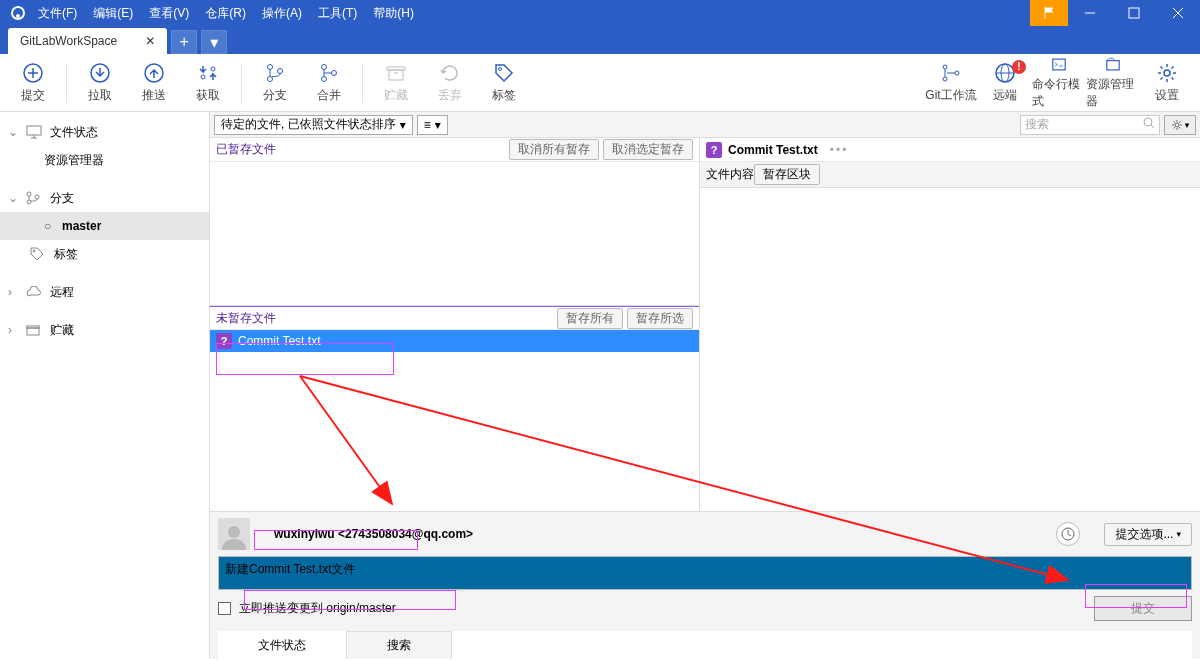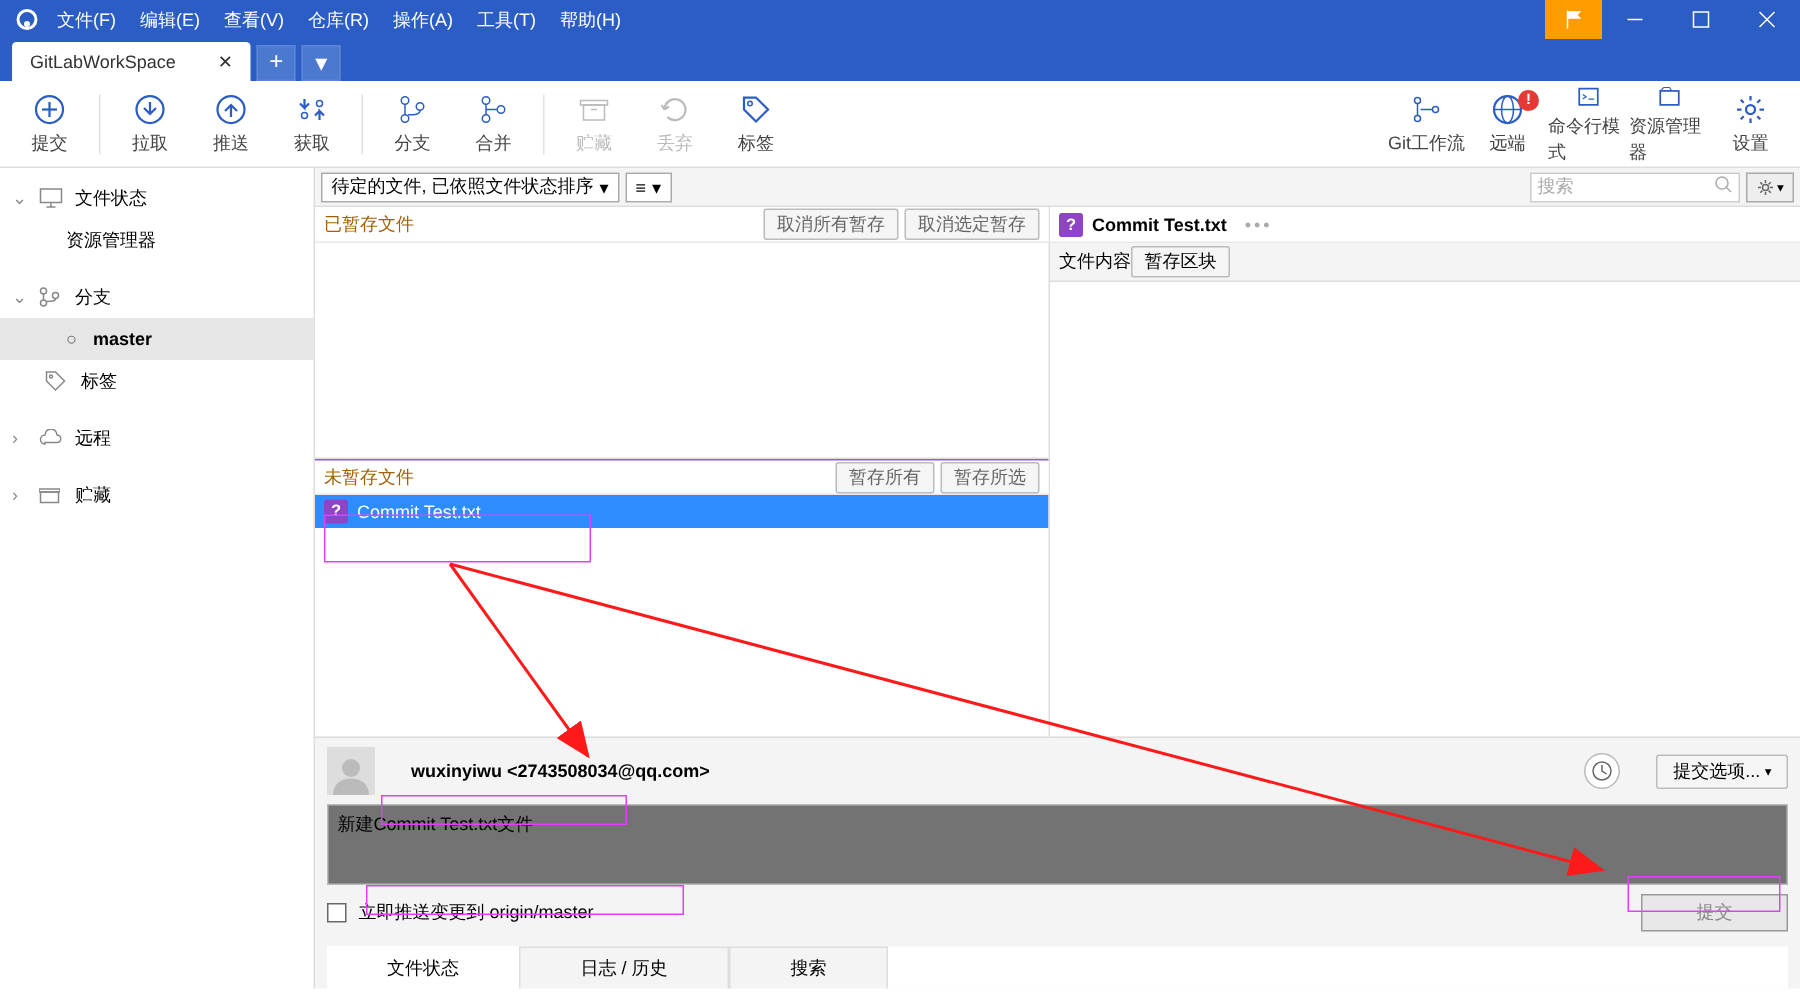--- a/index.html
+++ b/index.html
@@ -41,21 +41,21 @@
 .filterbar .spacer { flex: 1; }
 .filterbar .search { background: #fff; border: 1px solid #ccc; height: 20px; width: 140px; padding: 0 4px; display: flex; align-items: center; color: #aaa; }
 .filterbar .gear { background: #eee; border: 1px solid #aaa; width: 32px; height: 20px; display: flex; align-items: center; justify-content: center; cursor: pointer; gap: 2px; }
 
 .panes { flex: 1; display: flex; }
 .left-pane { width: 490px; border-right: 1px solid #ddd; display: flex; flex-direction: column; }
 .right-pane { flex: 1; display: flex; flex-direction: column; }
 
 .pane-header { height: 24px; display: flex; align-items: center; padding: 0 6px; background: #fff; border-bottom: 1px solid #e8e8e8; }
 .pane-header .hbtn { background: #f5f5f5; border: 1px solid #bbb; border-radius: 2px; padding: 1px 8px; margin-left: 4px; cursor: pointer; color: #666; }
-.pane-header .htitle { font-weight: normal; color: #a16207; }
+.pane-header .htitle { font-weight: normal; color: #4c1d95; }
 .pane-header .spacer { flex: 1; }
 
 .file-list { flex: 1; overflow: auto; }
 .file-item { height: 22px; display: flex; align-items: center; padding: 0 6px; gap: 6px; cursor: pointer; }
 .file-item.selected { background: #2d8cff; color: #fff; }
 .qmark { width: 16px; height: 16px; background: #8e44c5; color: #fff; display: flex; align-items: center; justify-content: center; border-radius: 2px; font-weight: bold; font-size: 11px; }
 
 .staged-block { height: 168px; display: flex; flex-direction: column; border-bottom: 1px solid #ddd; }
 .unstaged-block { flex: 1; display: flex; flex-direction: column; }
 
@@ -66,21 +66,21 @@
 .right-pane .content-hdr .hbtn { background: #f5f5f5; border: 1px solid #bbb; border-radius: 2px; padding: 1px 8px; cursor: pointer; }
 .right-pane .content-body { flex: 1; }
 
 .commit-area { border-top: 1px solid #ddd; background: #f4f4f4; padding: 6px 8px 0 8px; display: flex; flex-direction: column; gap: 6px; }
 .commit-top { display: flex; align-items: center; gap: 24px; }
 .avatar { width: 32px; height: 32px; background: #ddd; display: flex; align-items: flex-end; justify-content: center; overflow: hidden; }
 .commit-user { font-weight: bold; flex: 1; }
 .round-btn { width: 24px; height: 24px; border: 1px solid #bbb; border-radius: 50%; display: flex; align-items: center; justify-content: center; background: #fff; cursor: pointer; }
 .opt-btn { border: 1px solid #bbb; background: #f5f5f5; padding: 2px 10px; border-radius: 2px; cursor: pointer; display: flex; align-items: center; gap: 3px; }
 
-.commit-msg { background: #737373; border: 1px solid #bbb; padding: 4px 6px; height: 54px; }
+.commit-msg { background: #0369a1; border: 1px solid #bbb; padding: 4px 6px; height: 34px; }
 .commit-msg .first-line { display: inline-block; }
 
 .commit-bottom { display: flex; align-items: center; gap: 8px; padding-bottom: 4px; }
 .checkbox-row { display: flex; align-items: center; gap: 8px; }
 .chk { width: 13px; height: 13px; border: 1px solid #666; background: #fff; }
 .commit-btn { margin-left: auto; border: 1px solid #999; background: #e8e8e8; padding: 3px 36px; cursor: pointer; color: #888; }
 
 .bottom-tabs { height: 28px; background: #fff; display: flex; }
 .bottom-tabs .btab { flex: 0 0 auto; padding: 0 40px; border: 1px solid #ddd; border-bottom: none; height: 28px; display: flex; align-items: center; cursor: pointer; background: #f4f4f4; }
 .bottom-tabs .btab.active { background: #fff; font-weight: normal; border: none; }
@@ -415,21 +415,20 @@
       </div>
       <div class="commit-bottom">
         <div class="checkbox-row">
           <div class="chk"></div>
           <span>立即推送变更到 origin/master</span>
         </div>
         <div class="commit-btn">提交</div>
       </div>
       <div class="bottom-tabs">
         <div class="btab active">文件状态</div>
-        <div class="btab">日志 / 历史</div>
         <div class="btab">搜索</div>
       </div>
     </div>
   </div>
 </div>
 
 <div class="annot" style="left:216px;top:343px;width:178px;height:32px"></div>
 <div class="annot" style="left:254px;top:530px;width:164px;height:20px"></div>
 <div class="annot" style="left:244px;top:590px;width:212px;height:20px"></div>
 <div class="annot" style="left:1085px;top:584px;width:102px;height:24px"></div>

